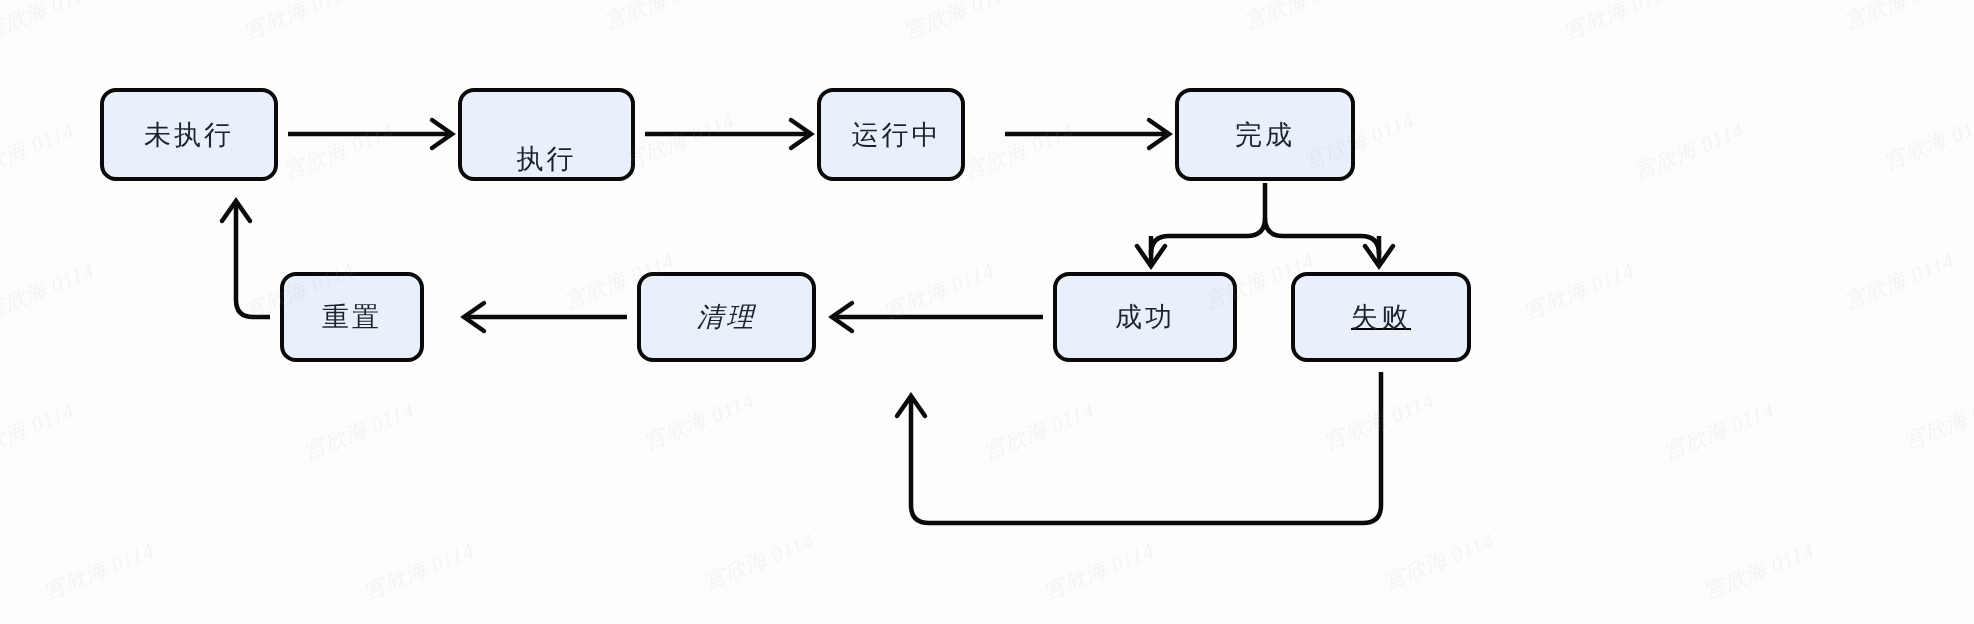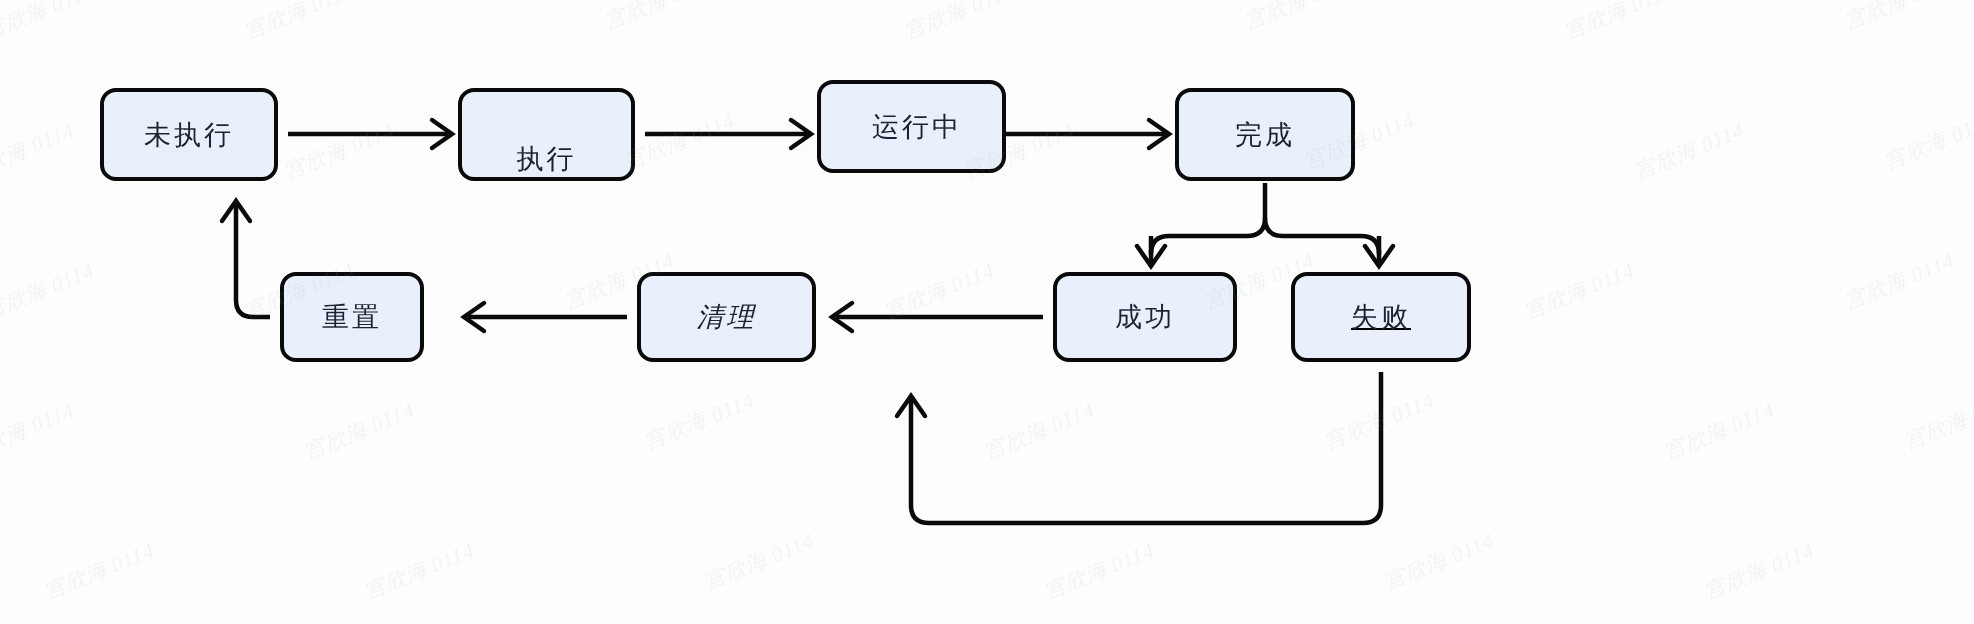--- a/index.html
+++ b/index.html
@@ -170,21 +170,21 @@
   </svg>
 
   <div class="node" style="left:100px; top:88px; width:178px; height:93px;">
     <span class="label">未执行</span>
   </div>
 
   <div class="node" style="left:458px; top:88px; width:177px; height:93px;align-items:flex-end;">
     <span class="label">执行</span>
   </div>
 
-  <div class="node" style="left:817px; top:80px; width:189px; height:93px;padding-left:11px;">
+  <div class="node" style="left:817px; top:88px; width:148px; height:93px;padding-left:11px;">
     <span class="label">运行中</span>
   </div>
 
   <div class="node" style="left:1175px; top:88px; width:180px; height:93px;">
     <span class="label">完成</span>
   </div>
 
   <div class="node" style="left:280px; top:272px; width:144px; height:90px;">
     <span class="label">重置</span>
   </div>

